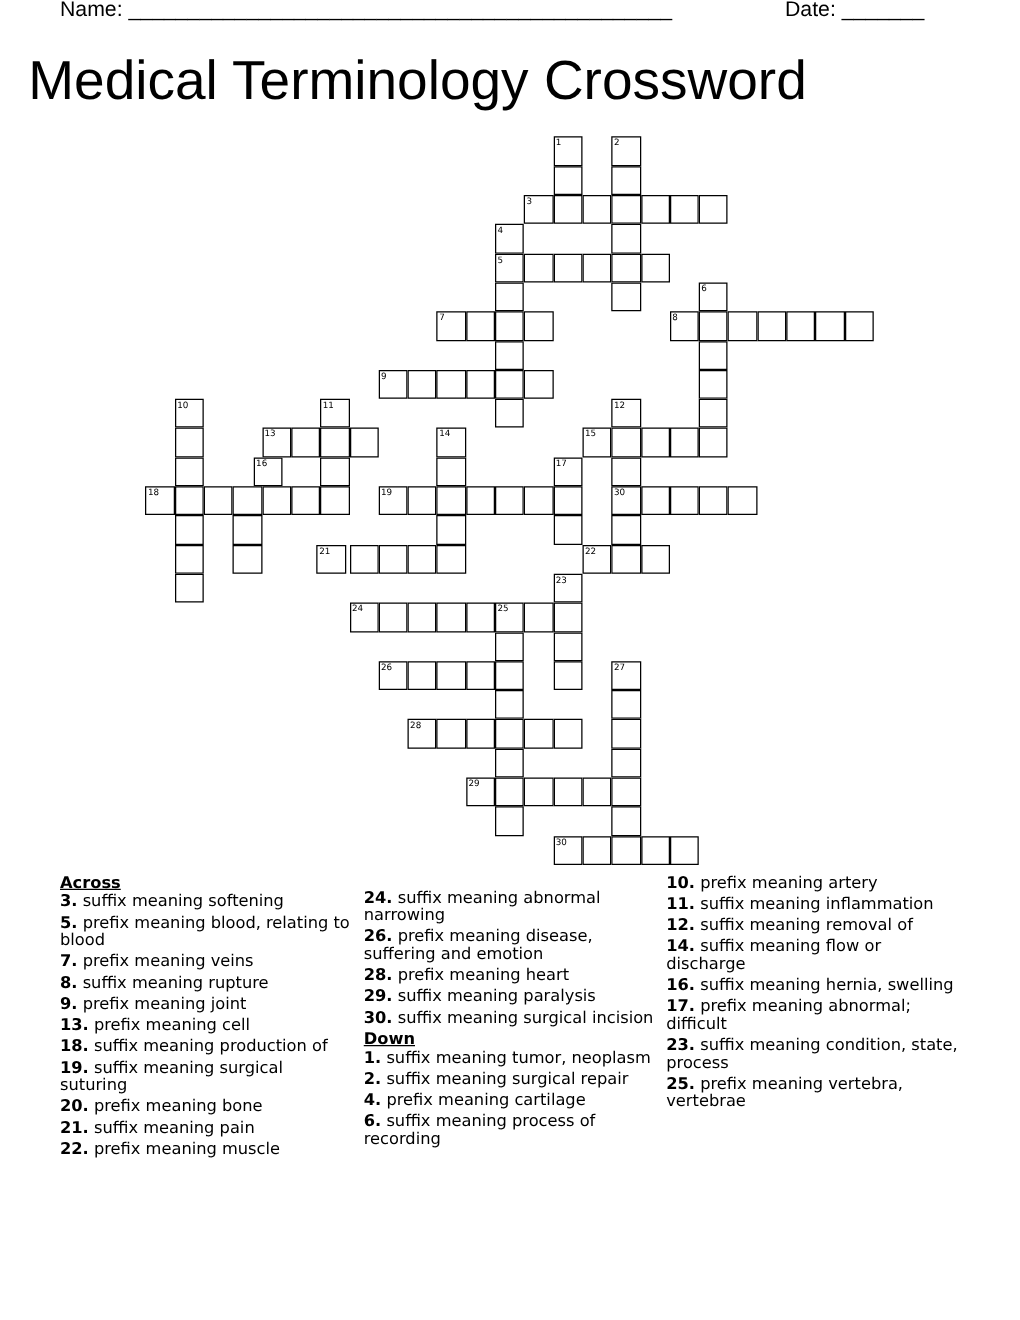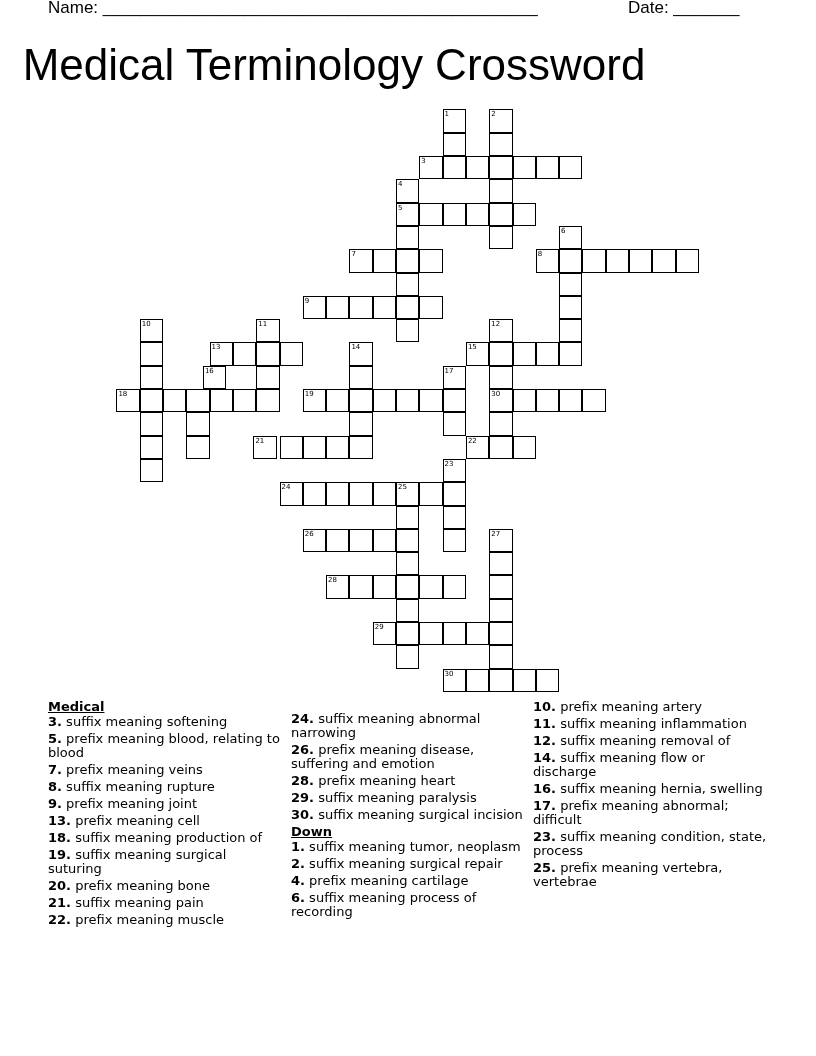--- a/index.html
+++ b/index.html
@@ -226,21 +226,21 @@
     <div class="cell" style="left: 466.5px; top: 622.6px;"></div>
     <div class="cell" style="left: 443.2px; top: 669.2px;">
       <span class="num">30</span>
     </div>
     <div class="cell" style="left: 466.5px; top: 669.2px;"></div>
     <div class="cell" style="left: 513.1px; top: 669.2px;"></div>
     <div class="cell" style="left: 536.4px; top: 669.2px;"></div>
   </div>
 
 <div class="clues" id="col1">
-  <div class="sec-head">Medical</div>
+  <div class="sec-head">Across</div>
   <div class="list">
       <div class="clue"><b>3.</b><span> suffix meaning softening</span></div>
       <div class="clue"><b>5.</b><span> prefix meaning blood, relating to blood</span></div>
       <div class="clue"><b>7.</b><span> prefix meaning veins</span></div>
       <div class="clue"><b>8.</b><span> suffix meaning rupture</span></div>
       <div class="clue"><b>9.</b><span> prefix meaning joint</span></div>
       <div class="clue"><b>13.</b><span> prefix meaning cell</span></div>
       <div class="clue"><b>18.</b><span> suffix meaning production of</span></div>
       <div class="clue"><b>19.</b><span> suffix meaning surgical suturing</span></div>
       <div class="clue"><b>20.</b><span> prefix meaning bone</span></div>

